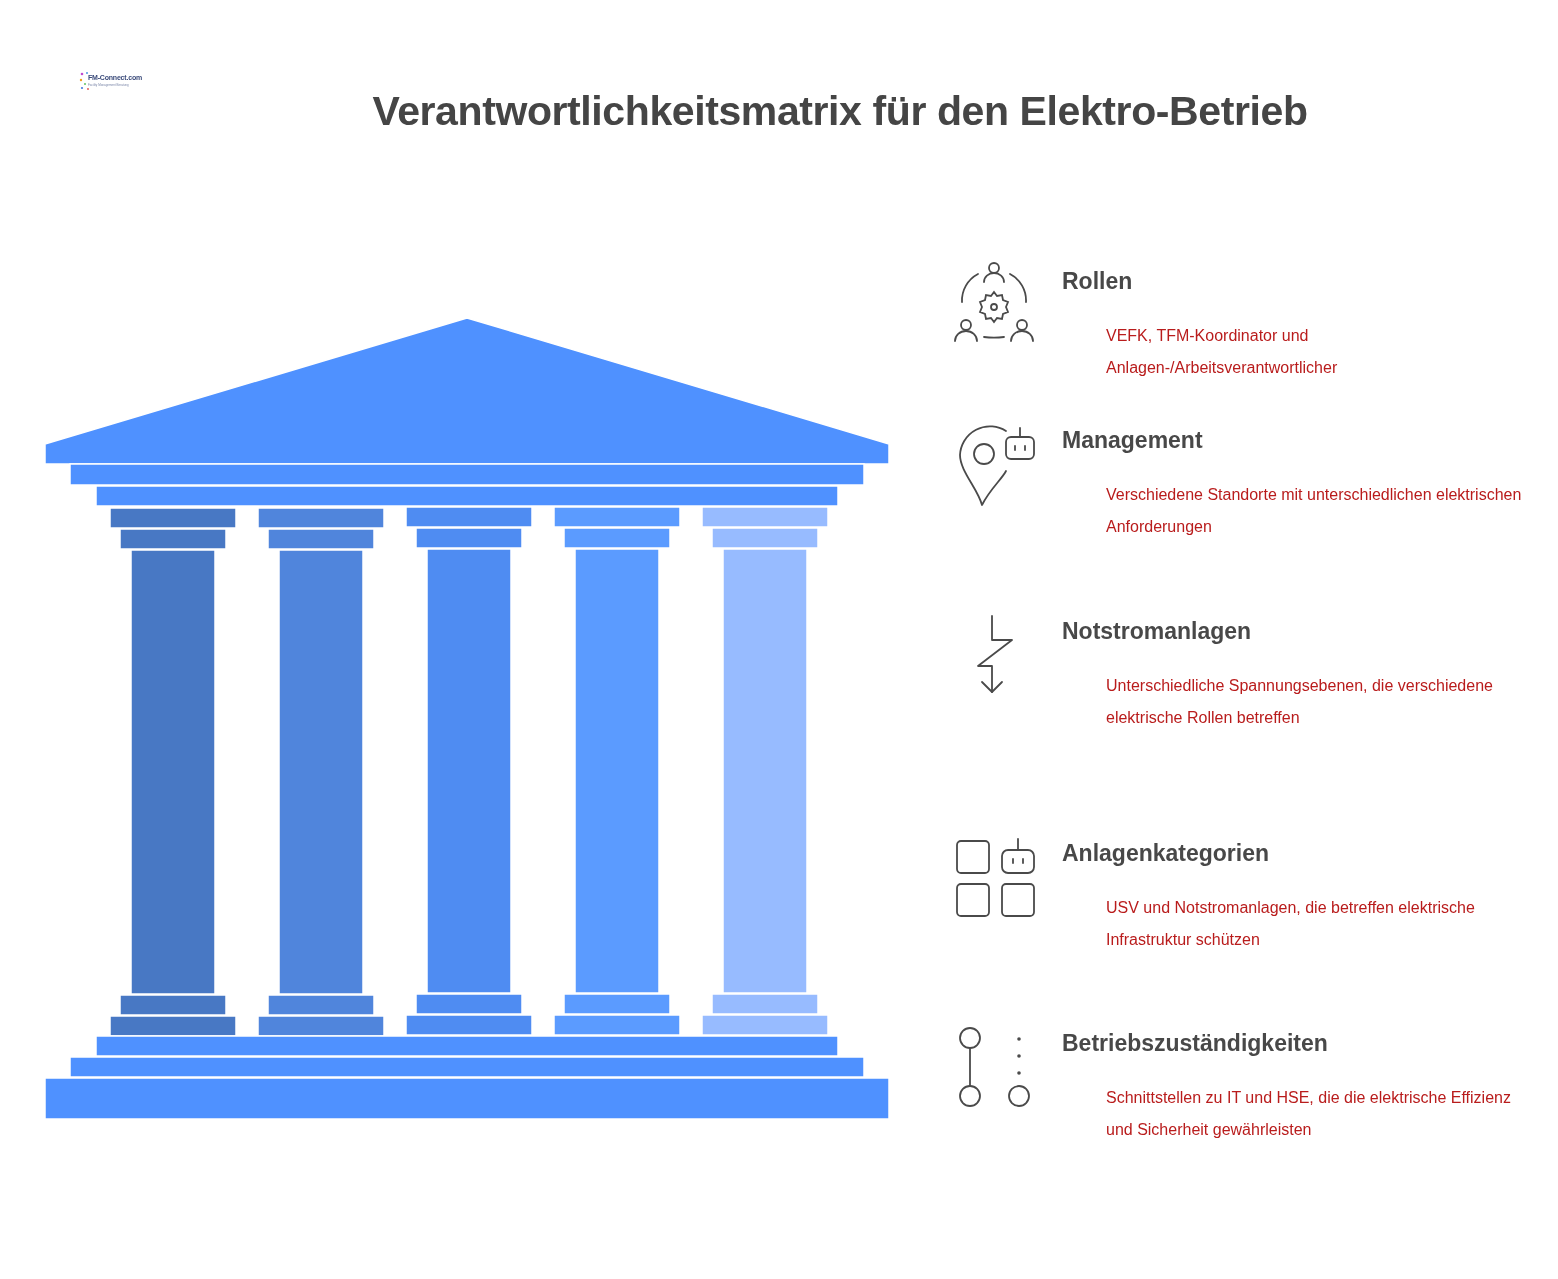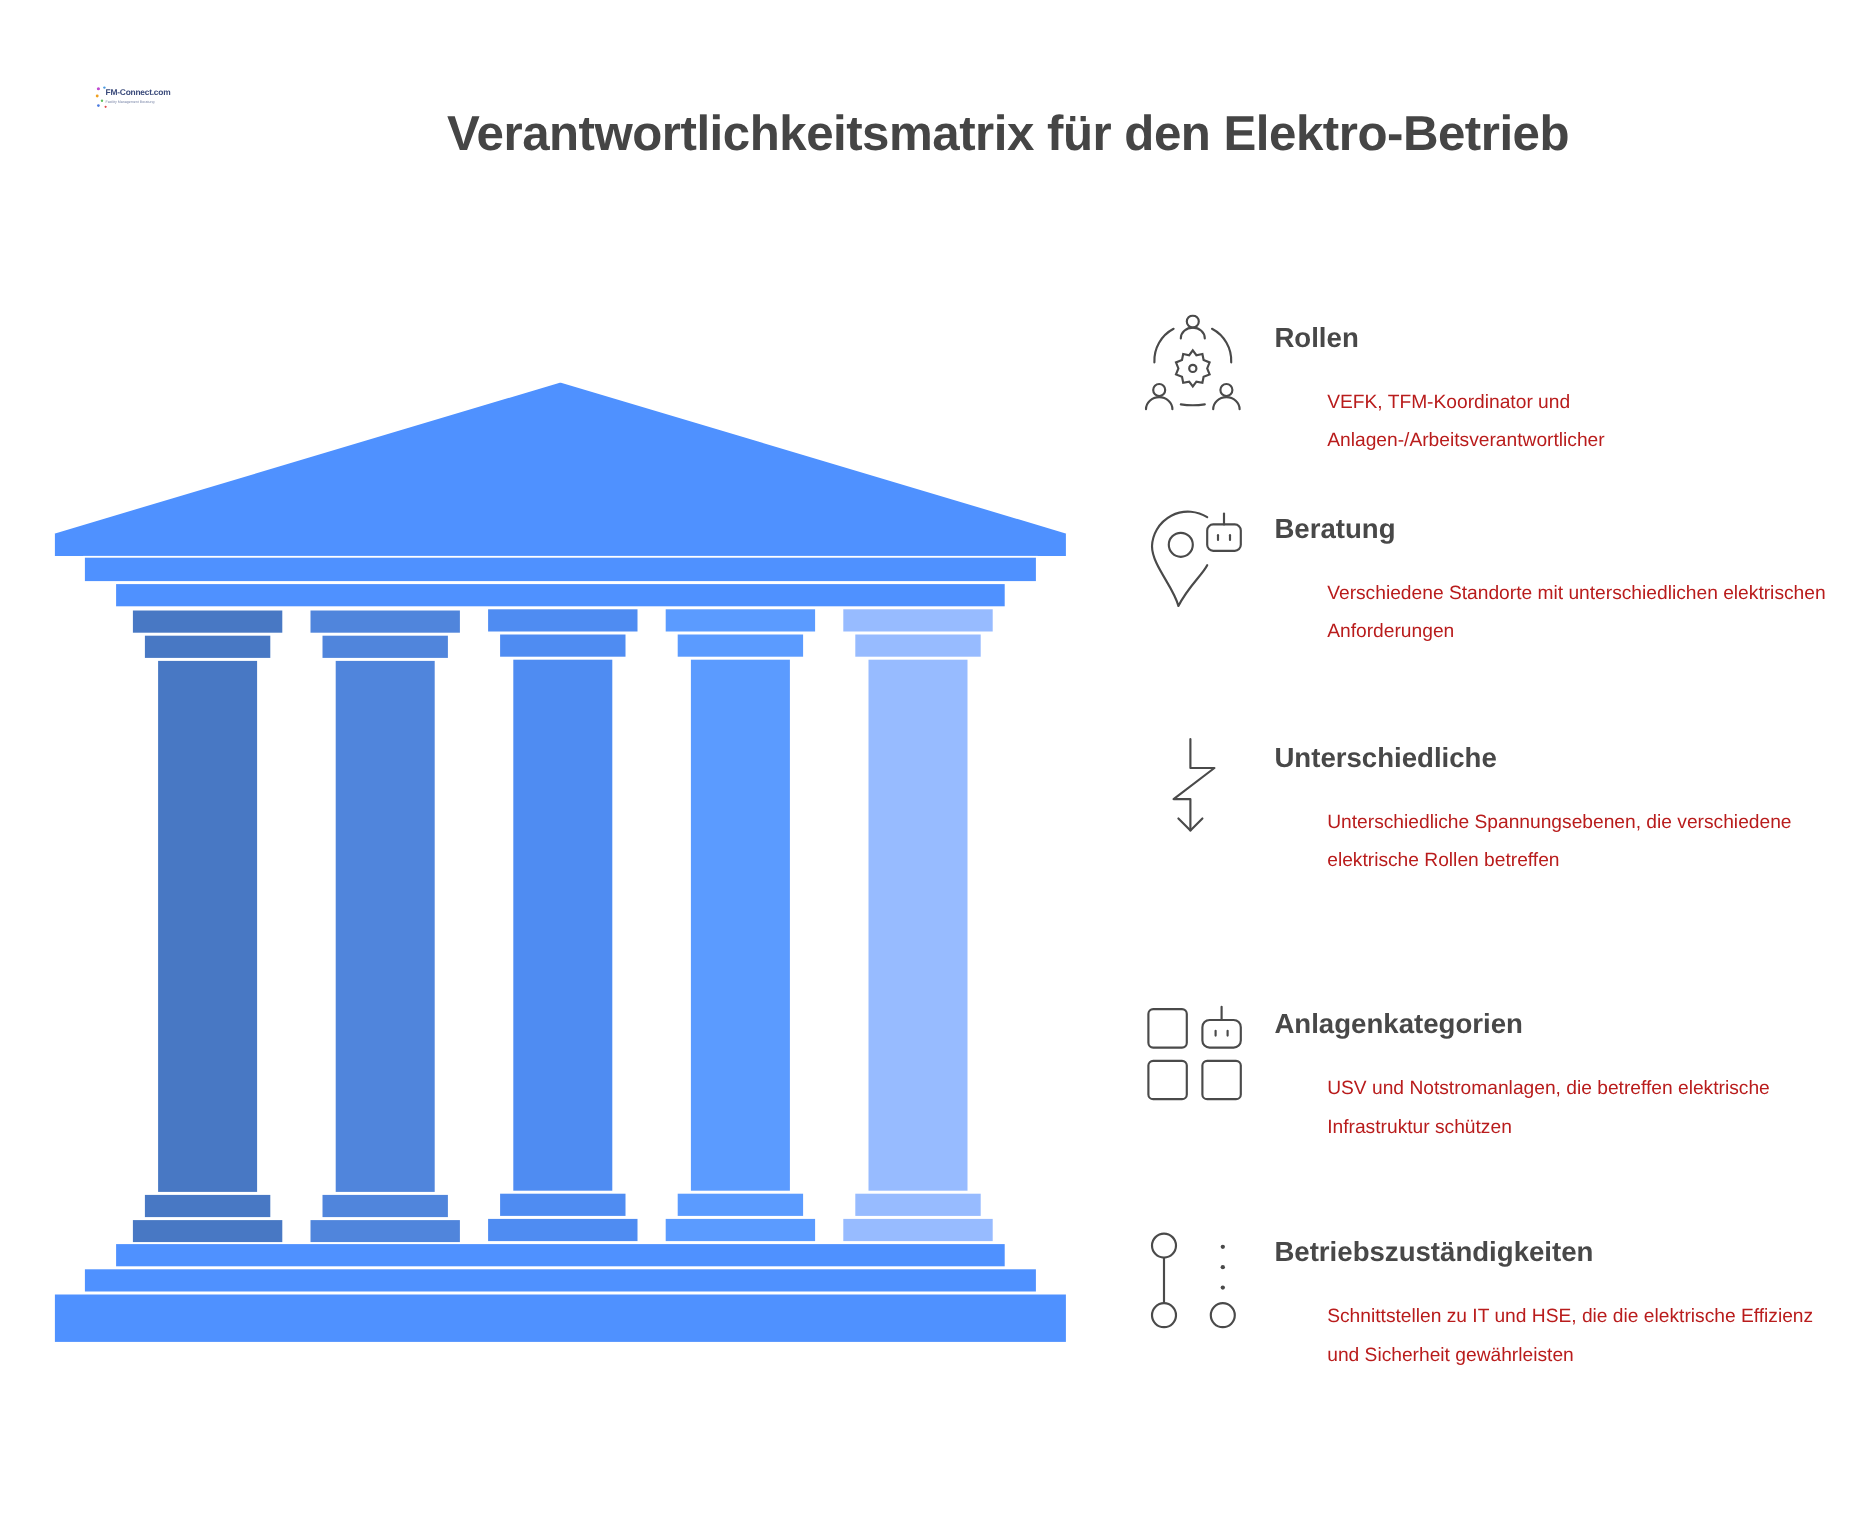--- a/index.html
+++ b/index.html
@@ -103,30 +103,30 @@
 
 <div class="item" style="top:427px;">
   <svg class="icon" style="top:-6px;" viewBox="0 0 94 94" fill="none" stroke="#4a4a4a" stroke-width="1.8" stroke-linecap="round" stroke-linejoin="round">
     <path d="M56 10 A30 30 0 0 0 10 34 C10 50 28 68 32 84 C40 68 52 58 56 50"></path>
     <circle cx="34" cy="33" r="10"></circle>
     <rect x="56" y="16" width="28" height="22" rx="5"></rect>
     <line x1="70" y1="16" x2="70" y2="7"></line>
     <line x1="65" y1="25" x2="65" y2="29"></line>
     <line x1="75" y1="25" x2="75" y2="29"></line>
   </svg>
-  <div class="head">Beratung</div>
+  <div class="head">Management</div>
   <div class="desc">Verschiedene Standorte mit unterschiedlichen elektrischen Anforderungen</div>
 </div>
 
 <div class="item" style="top:618px;">
   <svg class="icon" style="top:-6px;" viewBox="0 0 94 94" fill="none" stroke="#4a4a4a" stroke-width="1.8" stroke-linecap="round" stroke-linejoin="round">
     <path d="M42 4 L42 28 L62 28 L28 54 L42 54 L42 80"></path>
     <path d="M32 70 L42 80 L52 70"></path>
   </svg>
-  <div class="head">Unterschiedliche</div>
+  <div class="head">Notstromanlagen</div>
   <div class="desc">Unterschiedliche Spannungsebenen, die verschiedene elektrische Rollen betreffen</div>
 </div>
 
 <div class="item" style="top:840px;">
   <svg class="icon" style="top:-8px;" viewBox="0 0 94 94" fill="none" stroke="#4a4a4a" stroke-width="1.8" stroke-linecap="round">
     <rect x="7" y="9" width="32" height="32" rx="4"></rect>
     <rect x="52" y="18" width="32" height="23" rx="6"></rect>
     <line x1="68" y1="18" x2="68" y2="7"></line>
     <line x1="63" y1="27" x2="63" y2="31"></line>
     <line x1="73" y1="27" x2="73" y2="31"></line>

